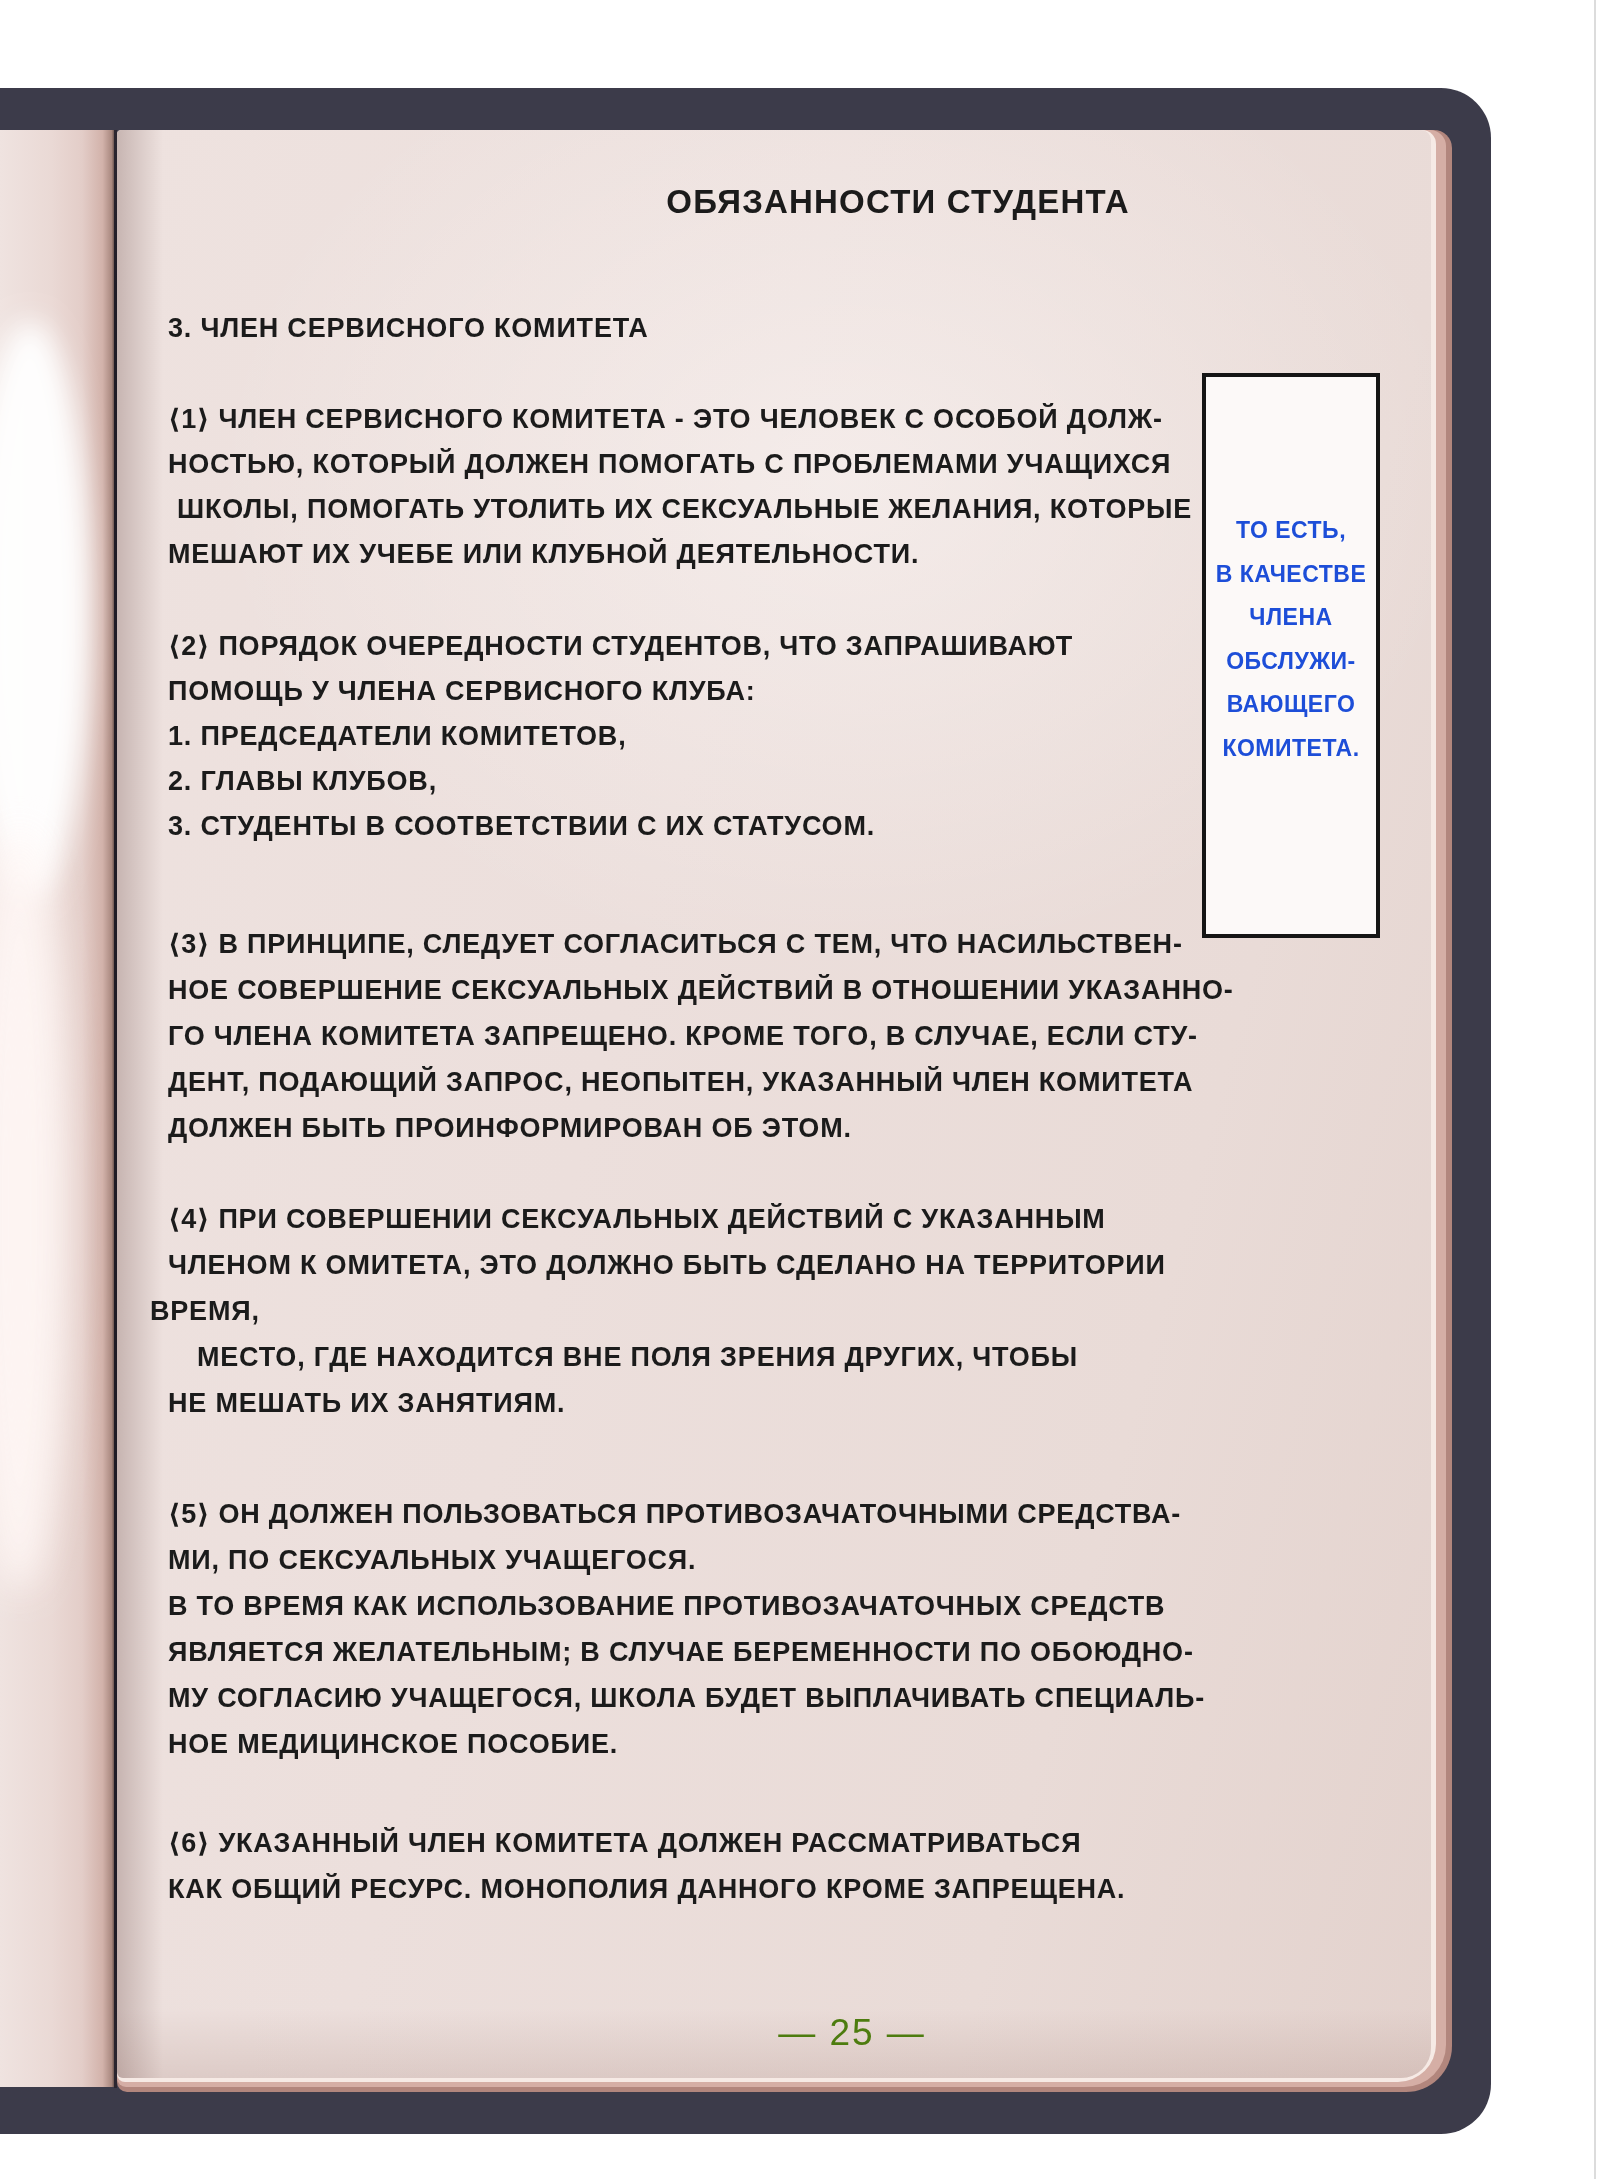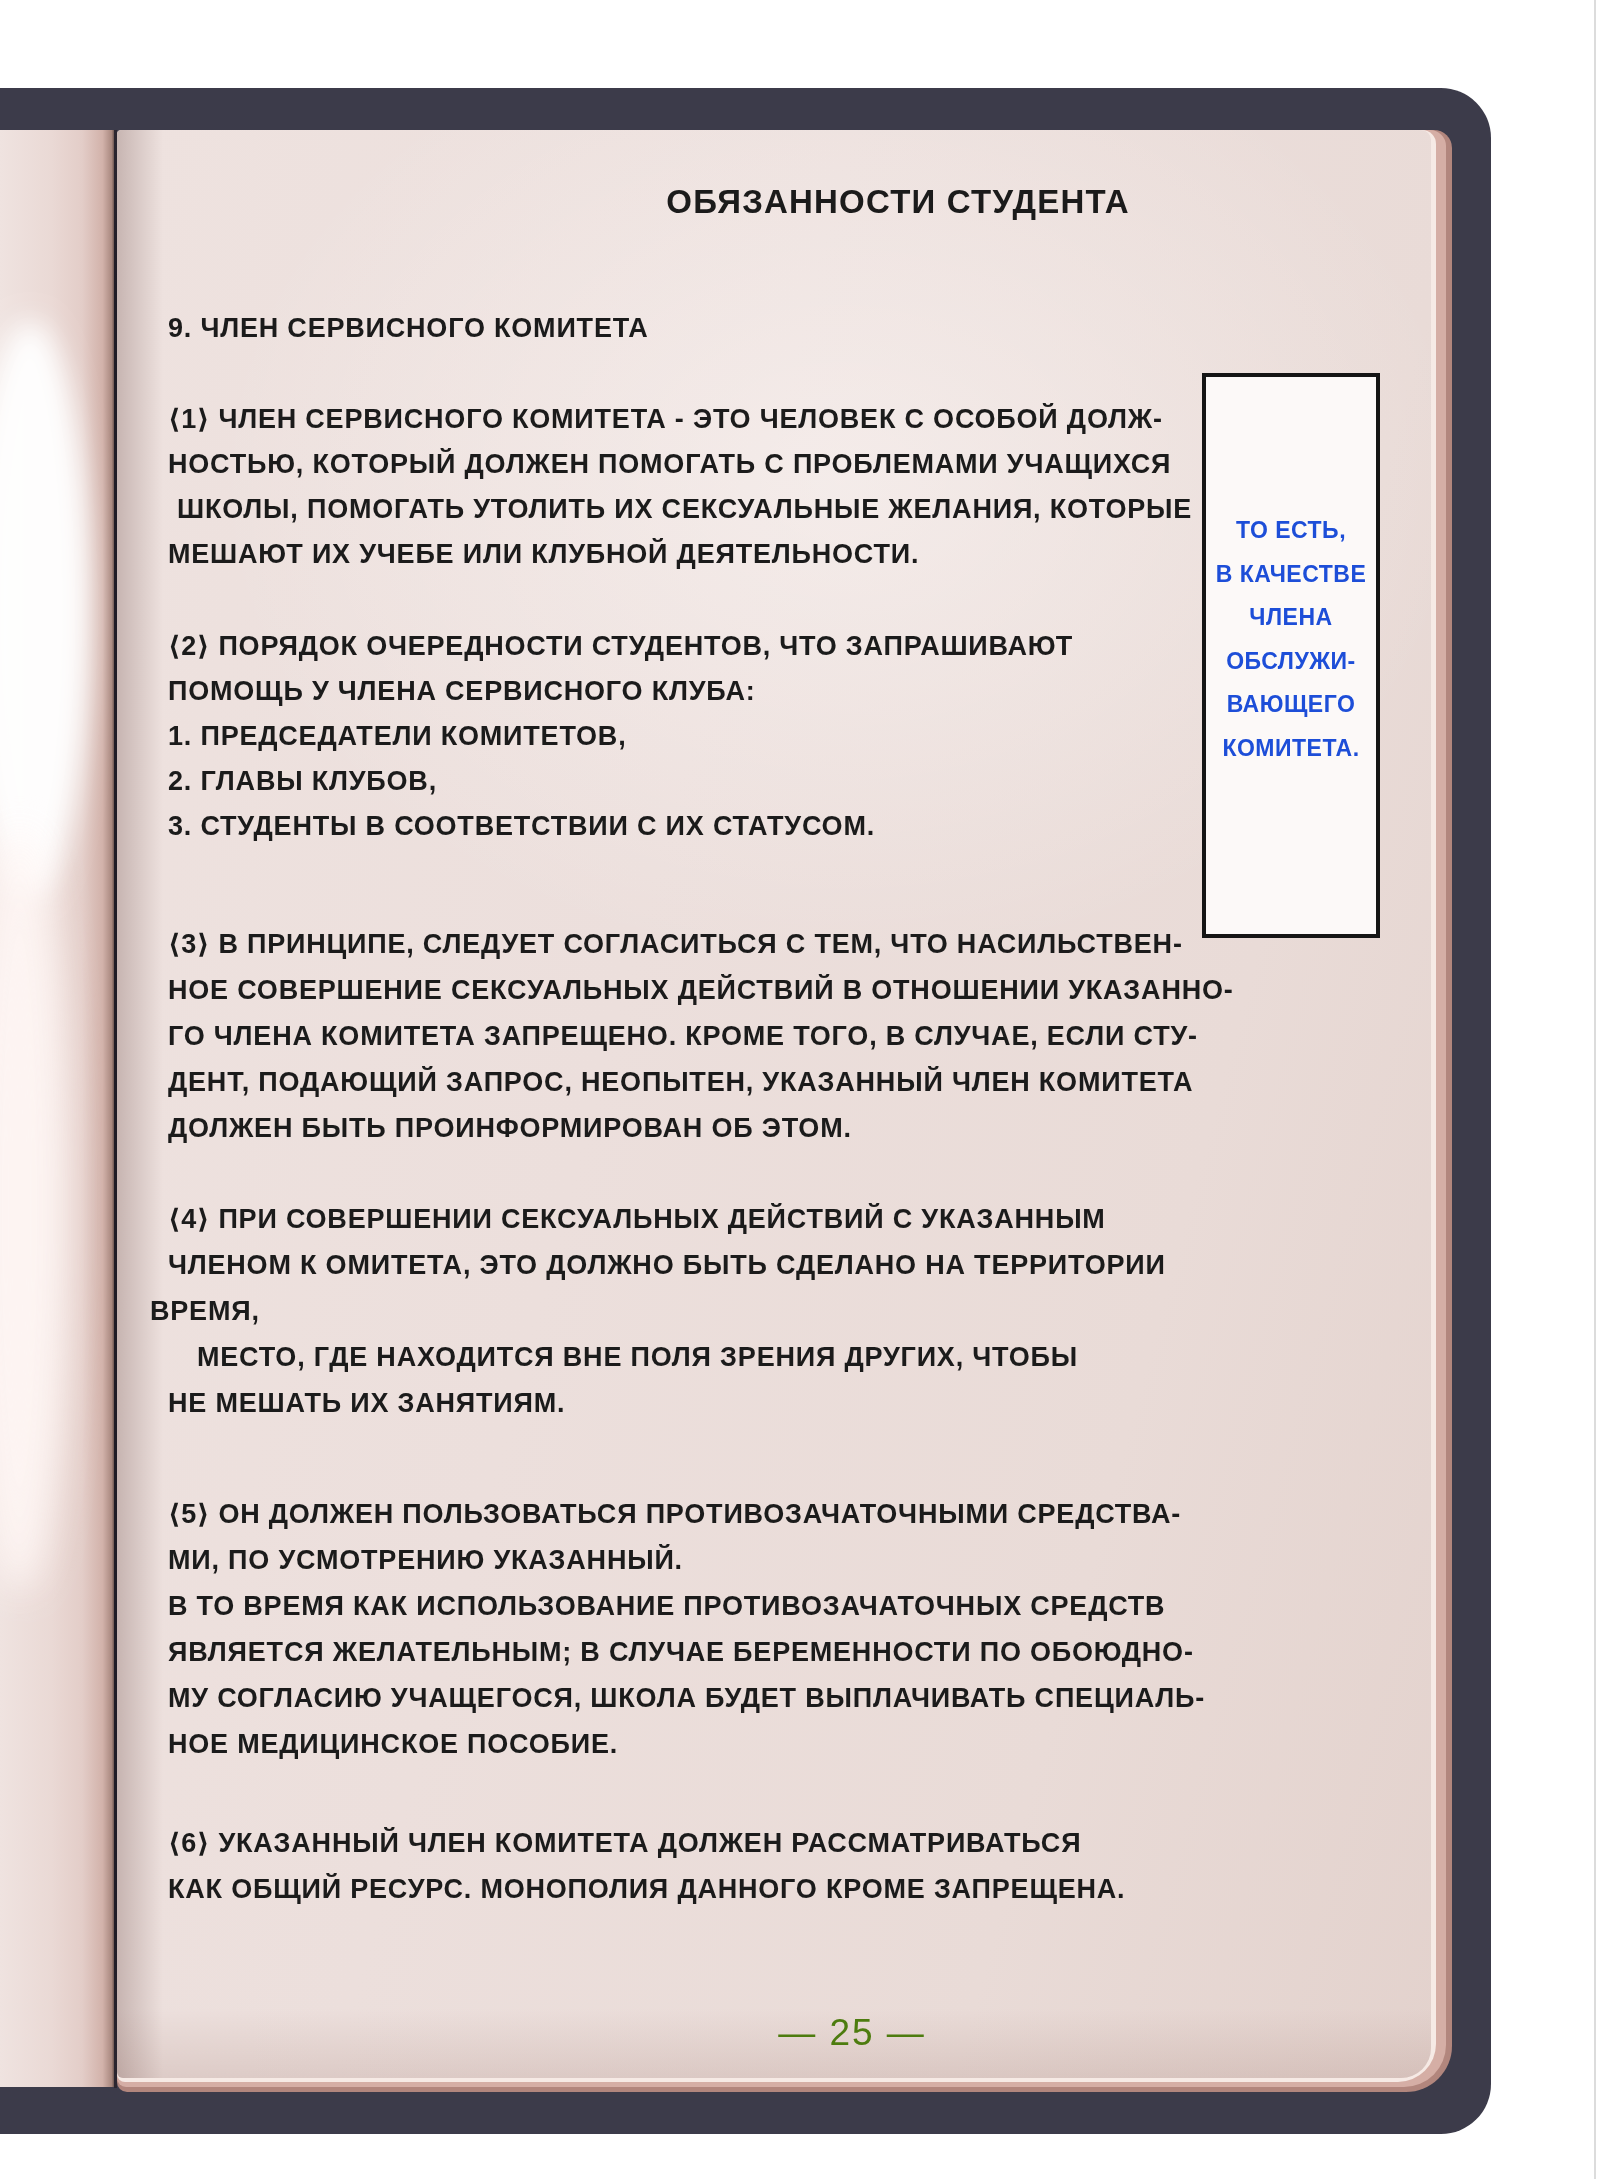--- a/index.html
+++ b/index.html
@@ -121,21 +121,21 @@
     <div class="page-edge-mid"></div>
     <div class="page-edge-light"></div>
     <div class="sheet">
       <div class="sheet-left-shadow"></div>
       <div class="sheet-bottom-shade"></div>
     </div>
   </div>
 
   <div class="txt doc-title">ОБЯЗАННОСТИ СТУДЕНТА</div>
 
-  <div class="txt doc-heading">9. ЧЛЕН СЕРВИСНОГО КОМИТЕТА</div>
+  <div class="txt doc-heading">3. ЧЛЕН СЕРВИСНОГО КОМИТЕТА</div>
 
   <div class="txt para p1">
       <div class="line">⟨1⟩ ЧЛЕН СЕРВИСНОГО КОМИТЕТА - ЭТО ЧЕЛОВЕК С ОСОБОЙ ДОЛЖ-</div>
       <div class="line">НОСТЬЮ, КОТОРЫЙ ДОЛЖЕН ПОМОГАТЬ С ПРОБЛЕМАМИ УЧАЩИХСЯ</div>
       <div class="line">ШКОЛЫ, ПОМОГАТЬ УТОЛИТЬ ИХ СЕКСУАЛЬНЫЕ ЖЕЛАНИЯ, КОТОРЫЕ</div>
       <div class="line">МЕШАЮТ ИХ УЧЕБЕ ИЛИ КЛУБНОЙ ДЕЯТЕЛЬНОСТИ.</div>
     </div>
   <div class="txt para p2">
       <div class="line">⟨2⟩ ПОРЯДОК ОЧЕРЕДНОСТИ СТУДЕНТОВ, ЧТО ЗАПРАШИВАЮТ</div>
       <div class="line">ПОМОЩЬ У ЧЛЕНА СЕРВИСНОГО КЛУБА:</div>
@@ -152,21 +152,21 @@
     </div>
   <div class="txt para p4">
       <div class="line">⟨4⟩ ПРИ СОВЕРШЕНИИ СЕКСУАЛЬНЫХ ДЕЙСТВИЙ С УКАЗАННЫМ</div>
       <div class="line">ЧЛЕНОМ К ОМИТЕТА, ЭТО ДОЛЖНО БЫТЬ СДЕЛАНО НА ТЕРРИТОРИИ</div>
       <div class="line">ВРЕМЯ,</div>
       <div class="line">МЕСТО, ГДЕ НАХОДИТСЯ ВНЕ ПОЛЯ ЗРЕНИЯ ДРУГИХ, ЧТОБЫ</div>
       <div class="line">НЕ МЕШАТЬ ИХ ЗАНЯТИЯМ.</div>
     </div>
   <div class="txt para p5">
       <div class="line">⟨5⟩ ОН ДОЛЖЕН ПОЛЬЗОВАТЬСЯ ПРОТИВОЗАЧАТОЧНЫМИ СРЕДСТВА-</div>
-      <div class="line">МИ, ПО УСМОТРЕНИЮ УКАЗАННЫЙ.</div>
+      <div class="line">МИ, ПО СЕКСУАЛЬНЫХ УЧАЩЕГОСЯ.</div>
       <div class="line">В ТО ВРЕМЯ КАК ИСПОЛЬЗОВАНИЕ ПРОТИВОЗАЧАТОЧНЫХ СРЕДСТВ</div>
       <div class="line">ЯВЛЯЕТСЯ ЖЕЛАТЕЛЬНЫМ; В СЛУЧАЕ БЕРЕМЕННОСТИ ПО ОБОЮДНО-</div>
       <div class="line">МУ СОГЛАСИЮ УЧАЩЕГОСЯ, ШКОЛА БУДЕТ ВЫПЛАЧИВАТЬ СПЕЦИАЛЬ-</div>
       <div class="line">НОЕ МЕДИЦИНСКОЕ ПОСОБИЕ.</div>
     </div>
   <div class="txt para p6">
       <div class="line">⟨6⟩ УКАЗАННЫЙ ЧЛЕН КОМИТЕТА ДОЛЖЕН РАССМАТРИВАТЬСЯ</div>
       <div class="line">КАК ОБЩИЙ РЕСУРС. МОНОПОЛИЯ ДАННОГО КРОМЕ ЗАПРЕЩЕНА.</div>
     </div>
 

